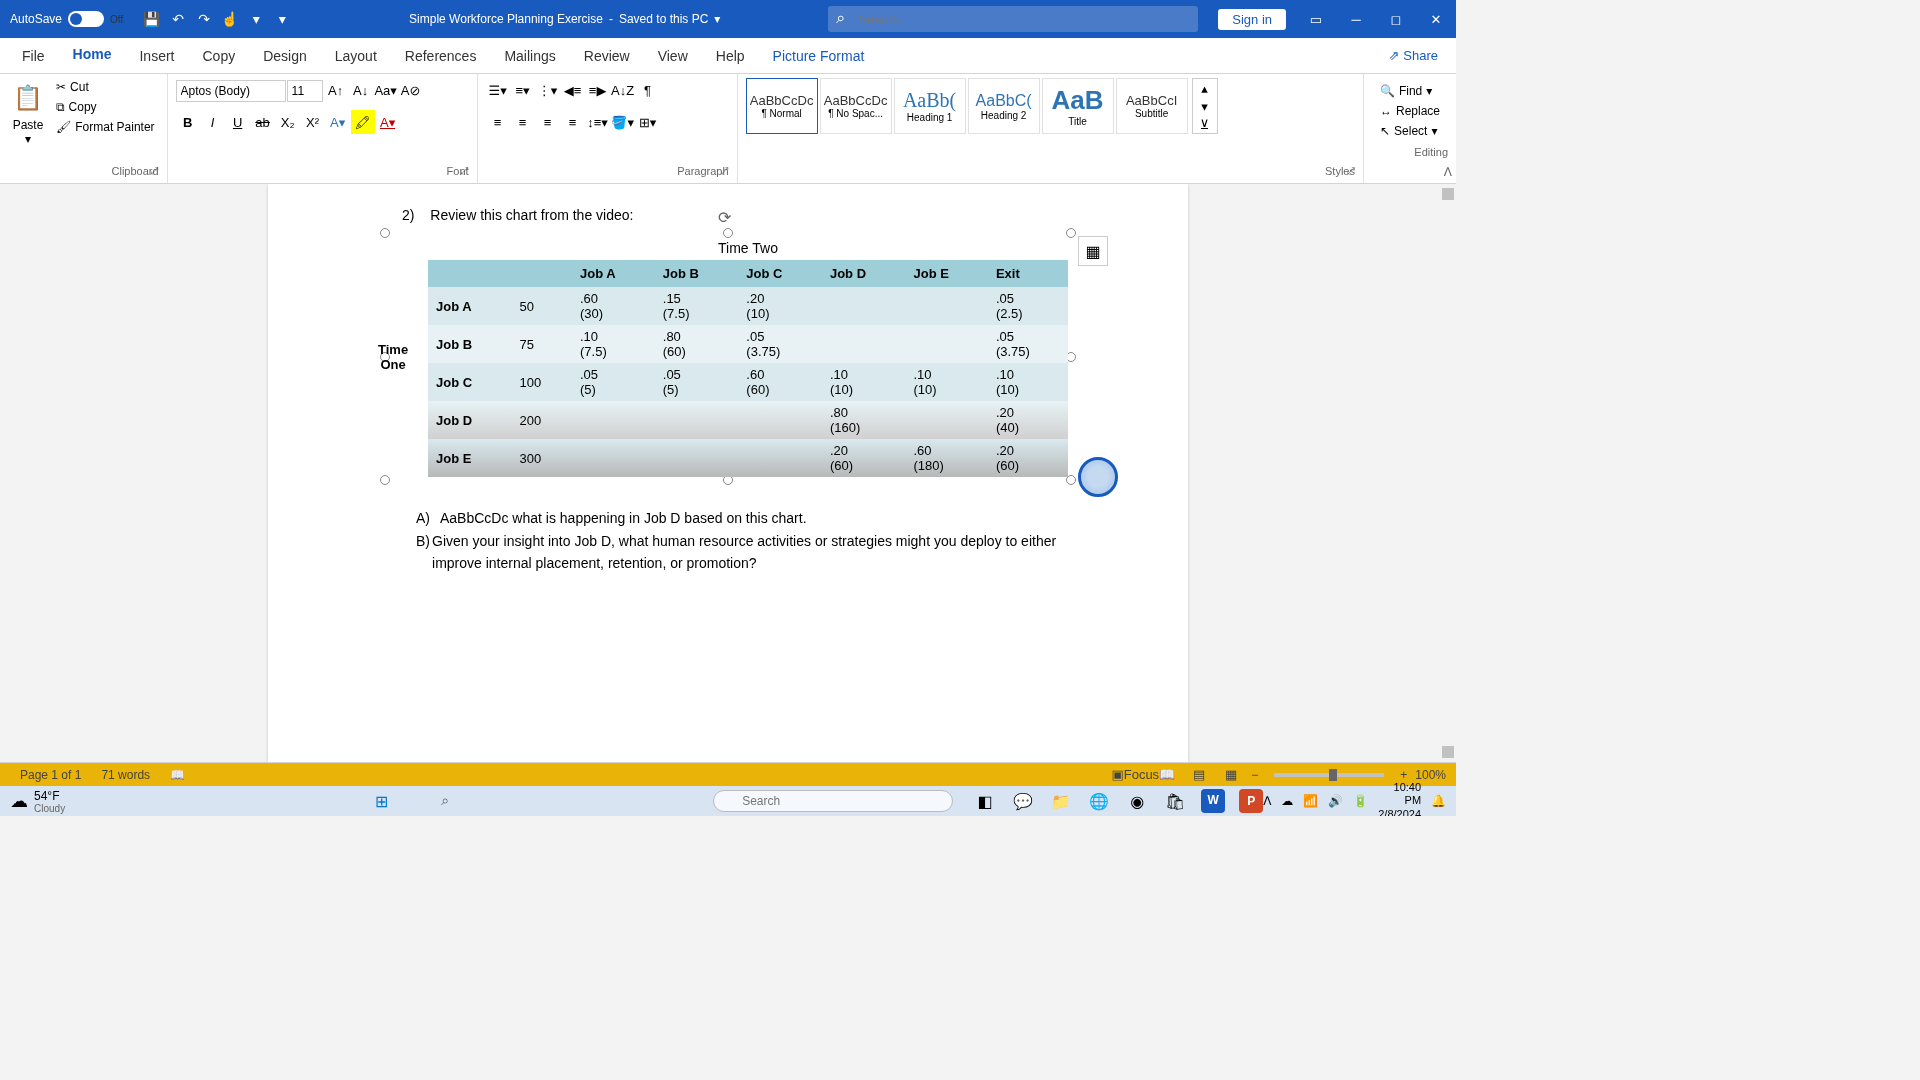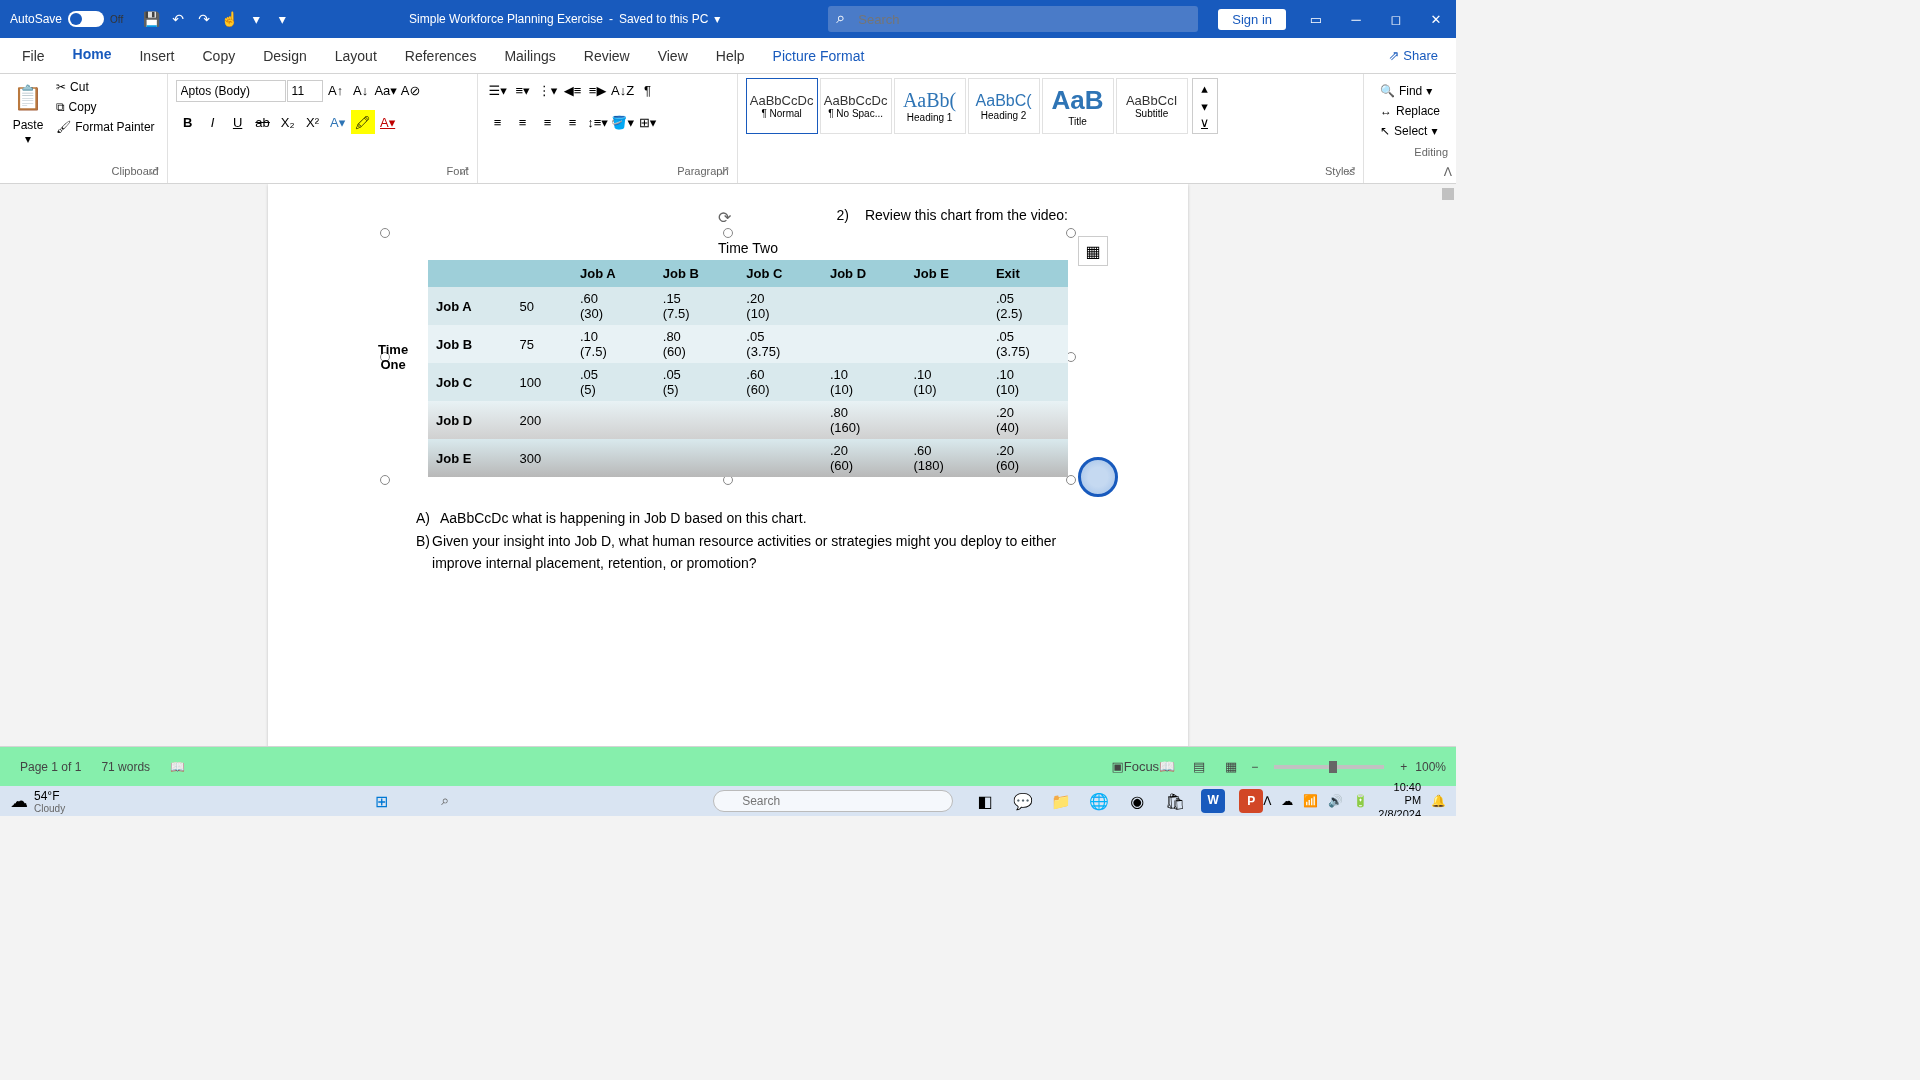--- a/index.html
+++ b/index.html
@@ -79,21 +79,21 @@
 .data-table .row-label { font-weight: bold; }
 .data-table tbody tr:last-child td { background: linear-gradient(#d9e9ed, #b8b8b8); }
 .data-table tbody tr:nth-last-child(2) td { background: linear-gradient(#e8f2f5, #d0d0d0); }
 
 
 .vscroll { position: absolute; right: 0; top: 184px; bottom: 54px; width: 16px; background: #f3f3f3; }
 .vscroll-thumb { position: absolute; top: 4px; right: 2px; width: 12px; height: 12px; background: #c1c1c1; }
 .vscroll-down { position: absolute; bottom: 4px; right: 2px; width: 12px; height: 12px; background: #c1c1c1; }
 
 
-.statusbar { position: absolute; bottom: 30px; left: 0; right: 0; height: 40px; background: #86efac; border-top: 1px solid #d4d4d4; display: flex; align-items: center; font-size: 12px; color: #444; padding: 0 10px; }
+.statusbar { position: absolute; bottom: 30px; left: 0; right: 0; height: 24px; background: #eab308; border-top: 1px solid #d4d4d4; display: flex; align-items: center; font-size: 12px; color: #444; padding: 0 10px; }
 .status-item { padding: 0 10px; }
 .status-right { margin-left: auto; display: flex; align-items: center; gap: 8px; }
 .view-btn { width: 24px; height: 20px; display: flex; align-items: center; justify-content: center; font-size: 13px; }
 .zoom-slider { width: 110px; height: 4px; background: #c1c1c1; position: relative; margin: 0 8px; }
 .zoom-thumb { position: absolute; left: 50%; top: -4px; width: 8px; height: 12px; background: #666; }
 
 
 .taskbar { position: absolute; bottom: 0; left: 0; right: 0; height: 30px; background: #d9e4f2; display: flex; align-items: center; font-size: 12px; padding: 0 10px; }
 .weather { display: flex; align-items: center; gap: 6px; }
 .weather-icon { font-size: 18px; }
@@ -288,21 +288,21 @@
           <span>▾</span>
         </div>
     </div>
     <div class="ribbon-group-label">Editing</div>
   </div>
   <div class="collapse-ribbon">ᐱ</div>
 </div>
 
 <div class="doc-area">
   <div class="page">
-    <div class="doc-text" style="margin-left:14px;text-align:right;">
+    <div class="doc-text" style="margin-left:14px;">
       <span class="list-num">2)</span>
       <span>Review this chart from the video:</span>
     </div>
 
     <div class="chart-wrap">
       <div class="rotate-handle">⟳</div>
       <div class="selection-handles">
         <div class="handle tl"></div>
         <div class="handle tm"></div>
         <div class="handle tr"></div>

